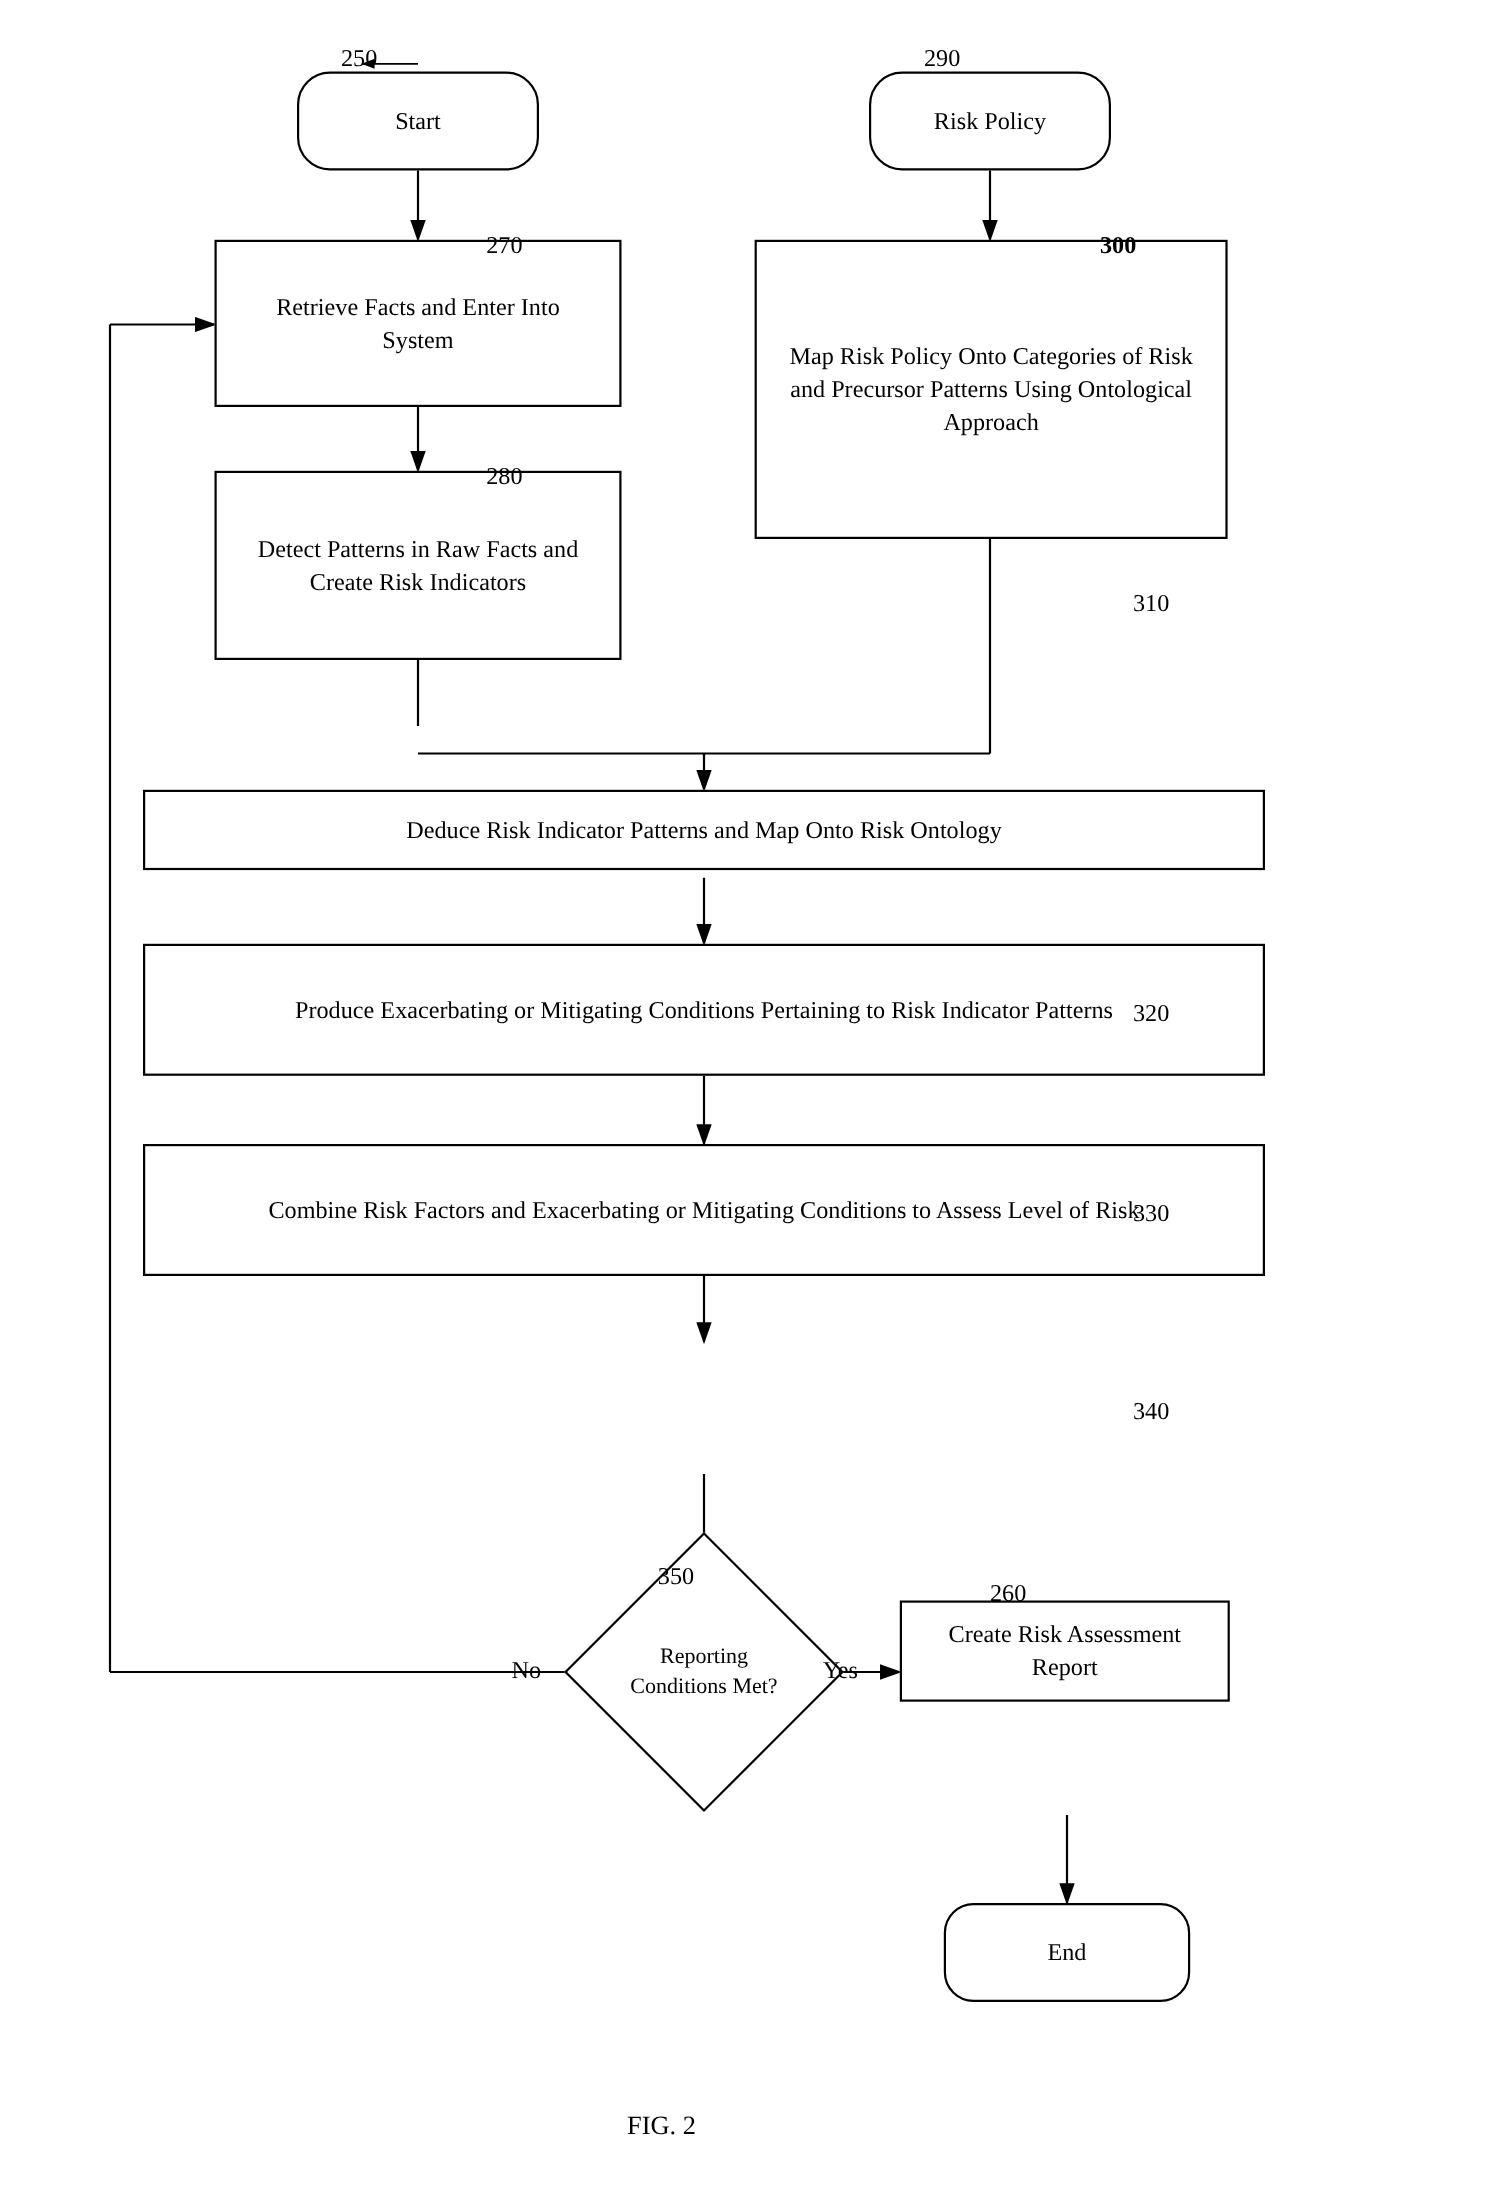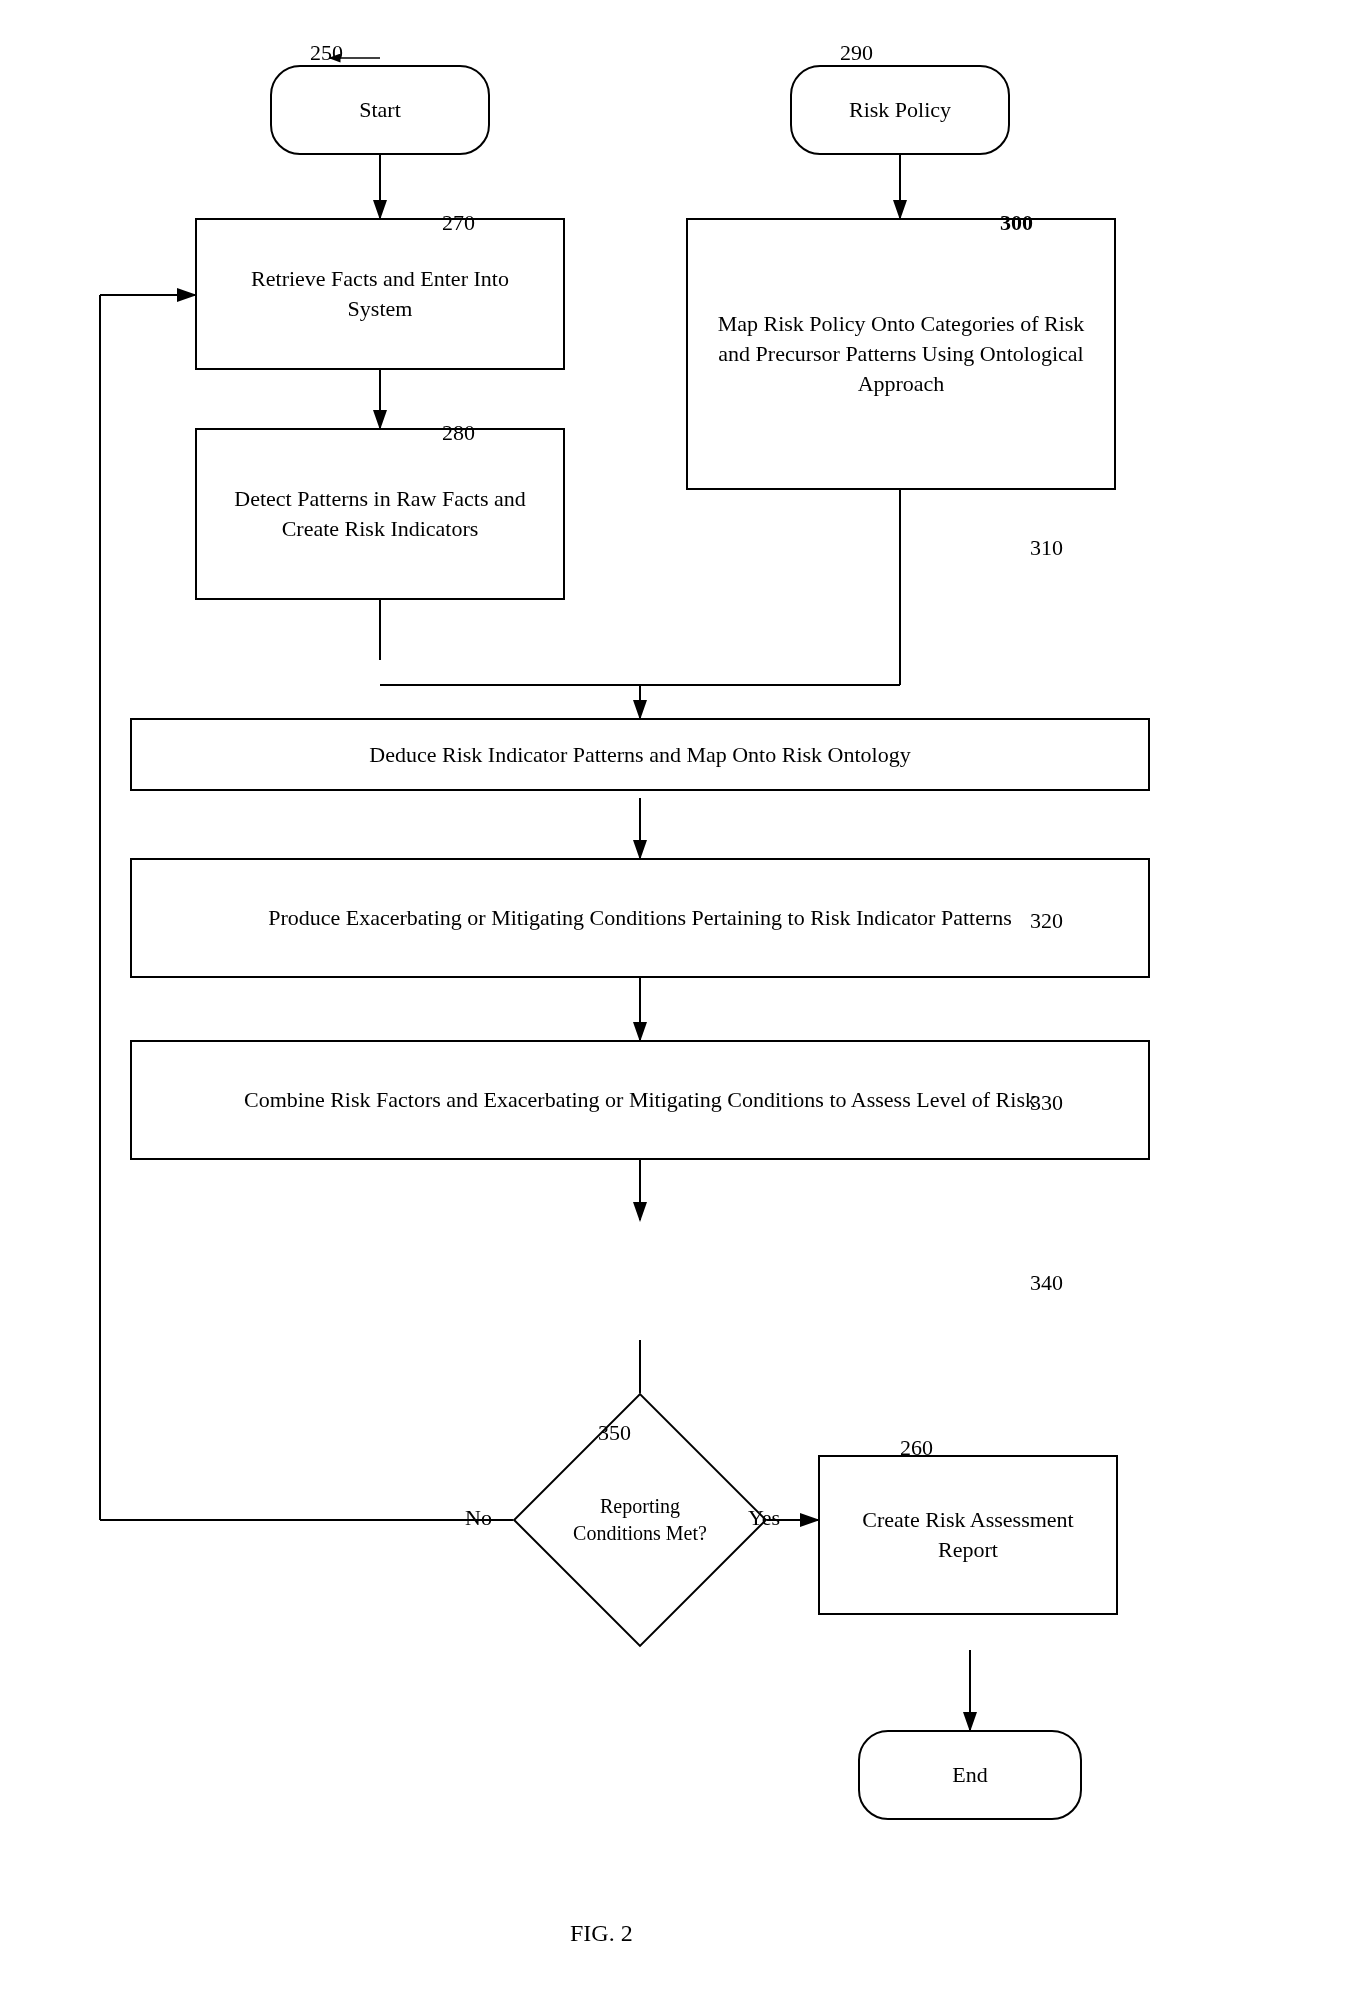--- a/index.html
+++ b/index.html
@@ -193,25 +193,25 @@
     <div class="diamond"></div>
     <span class="diamond-text">Reporting Conditions Met?</span>
   </div>
 
   <span class="label-text" style="left:598px; top:1420px;">350</span>
 
   <span class="label-text" style="left:748px; top:1505px;">Yes</span>
 
   <span class="label-text" style="left:465px; top:1505px;">No</span>
 
-  <div class="flow-box" style="left:818px; top:1455px; width:300px; height:160px;">
+  <div class="flow-box" style="left:818px; top:1455px; width:300px; height:92px;">
     <span>Create Risk Assessment Report</span>
   </div>
 
   <span class="label-text" style="left:900px; top:1435px;">260</span>
 
-  <div class="flow-box rounded" style="left:858px; top:1730px; width:224px; height:90px;">
+  <div class="flow-box rounded" style="left:858px; top:1730px; width:224px; height:90px;border-radius:27px;">
     <span>End</span>
   </div>
 
   <span class="fig-caption" style="left:570px; top:1920px;">FIG. 2</span>
 
 </div>
 
 </body></html>

